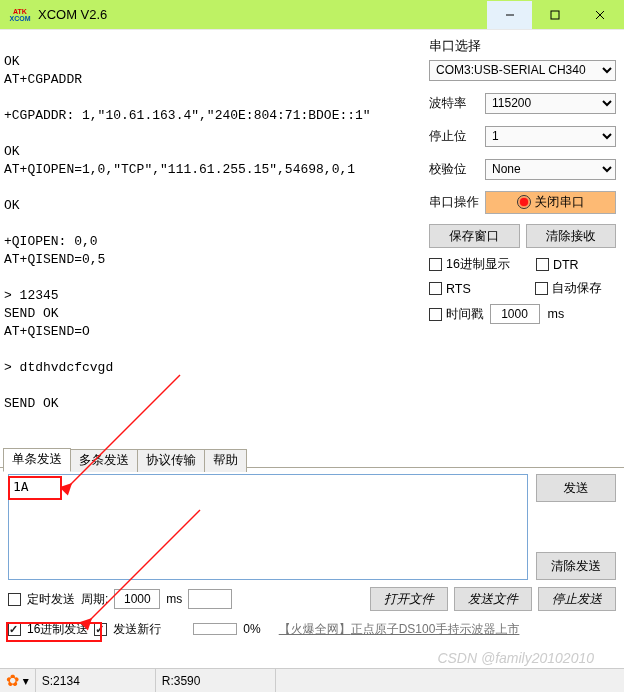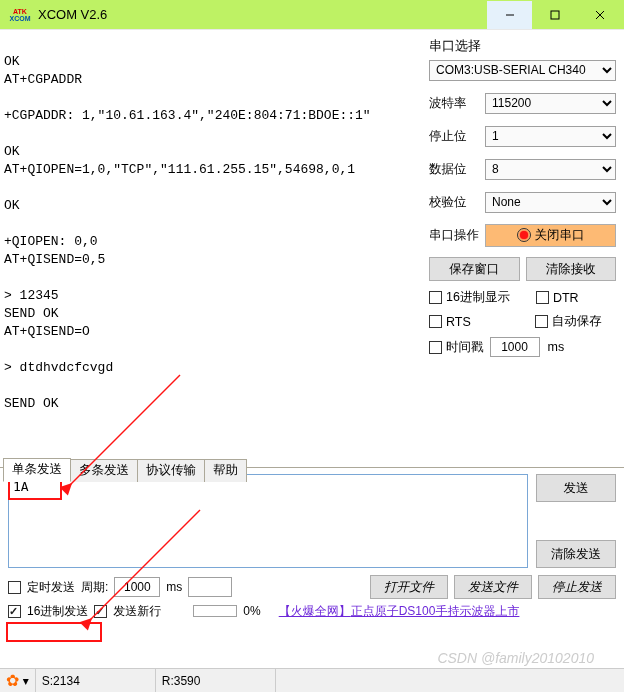--- a/index.html
+++ b/index.html
@@ -28,35 +28,35 @@
 .red-dot { width:14px; height:14px; border:1px solid #333; border-radius:7px; display:flex; align-items:center; justify-content:center; position:relative; }
 .red-dot::after { content:''; width:8px; height:8px; border-radius:4px; background:#ff1414; box-shadow:0 0 2px #f00; }
 .btn { height:24px; border:1px solid #adadad; background:#e1e1e1; display:inline-flex; align-items:center; justify-content:center; font-size:12.5px; padding:0 8px; }
 .side-btns { display:flex; gap:6px; margin-bottom:8px; margin-top:8px;border-radius:9px; }
 .side-btns .btn { flex:1; }
 .chk-row { display:flex; align-items:center; margin-bottom:7px; gap:4px; }
 .chk { width:13px; height:13px; border:1px solid #333; background:#fff; display:inline-block; flex-shrink:0; }
 .chk-row .spacer { width:18px; }
 .time-input { width:50px; height:20px; border:1px solid #a0a0a0; text-align:center; margin:0 4px 0 2px; font-size:12px; }
 .tabs { display:flex; border-bottom:1px solid #aca899; height:22px; margin-top:0px; padding-left:3px; align-items:flex-end; }
-.tab { border:1px solid #aca899; border-bottom:none; background:#f0f0f0; padding:2px 8px 3px 8px; font-size:12.5px; margin-right:-1px; position:relative; top:15px; }
+.tab { border:1px solid #aca899; border-bottom:none; background:#f0f0f0; padding:2px 8px 3px 8px; font-size:12.5px; margin-right:-1px; position:relative; top:5px; }
 .tab.active { background:#fff; border-bottom:1px solid #fff; z-index:1; }
 .send-area { padding:6px 8px 4px 8px; }
-.send-row1 { display:flex; gap:8px; margin-bottom:6px; height:94px; }
+.send-row1 { display:flex; gap:8px; margin-bottom:6px; height:106px; }
 .send-textarea { flex:1; border:1px solid #7aa7d6; background:#fff; padding:4px; font-family:"SimSun",monospace; font-size:13px; resize:none; }
 .send-right-btns { width:80px; display:flex; flex-direction:column; justify-content:space-between; }
 .send-right-btns .btn { width:100%; height:28px; }
-.send-row2 { display:flex; align-items:center; gap:6px; height:26px; }
+.send-row2 { display:flex; align-items:center; gap:6px; margin-bottom:6px; height:26px; }
 .period-input { width:46px; height:20px; border:1px solid #a0a0a0; text-align:center; font-size:12px; }
 .small-input { width:44px; height:20px; border:1px solid #a0a0a0; }
 .send-row2 .btn { width:78px; height:24px;font-style:italic; }
 .send-row3 { display:flex; align-items:center; gap:6px; height:22px; }
 .chk.checked::after { content:'✓'; font-size:11px; font-weight:bold; position:relative; top:-2px; left:0px; color:#222; }
 .prog-bar { width:44px; height:12px; border:1px solid #a0a0a0; background:#fff; display:inline-block; }
-.link-text { color:#6d28d9; text-decoration:underline; }
+.link-text { color:#737373; text-decoration:underline; }
 .statusbar { position:absolute; bottom:0; left:0; right:0; height:24px; border-top:1px solid #ccc; display:flex; align-items:center; background:#f0f0f0; font-size:12px; }
 .statusbar > div { padding:0 6px; border-right:1px solid #ccc; height:100%; display:flex; align-items:center; }
 .gear { color:#ff6a00; font-size:16px; }
 .watermark { position:absolute; bottom:26px; right:30px; color:#ccc; font-size:14px; font-style:italic; pointer-events:none; }
 .hl-box { position:absolute; border:2px solid #ff1414; pointer-events:none; }
 .arrow-svg { position:absolute; pointer-events:none; }
 </style>
 </head>
 <body>
 
@@ -116,24 +116,20 @@
     <div class="side-row">
         <select class="side-ctrl"><option>COM3:USB-SERIAL CH340</option></select>
       </div>
     <div class="side-row">
         <span class="side-label">波特率</span>
         <select class="side-ctrl"><option>115200</option></select>
       </div>
     <div class="side-row">
         <span class="side-label">停止位</span>
         <select class="side-ctrl"><option>1</option></select>
-      </div>
-    <div class="side-row">
-        <span class="side-label">数据位</span>
-        <select class="side-ctrl"><option>8</option></select>
       </div>
     <div class="side-row">
         <span class="side-label">校验位</span>
         <select class="side-ctrl"><option>None</option></select>
       </div>
     <div class="side-row">
         <span class="side-label">串口操作</span>
       <button class="close-port-btn">
           <span class="red-dot"></span>
           <span>关闭串口</span>

